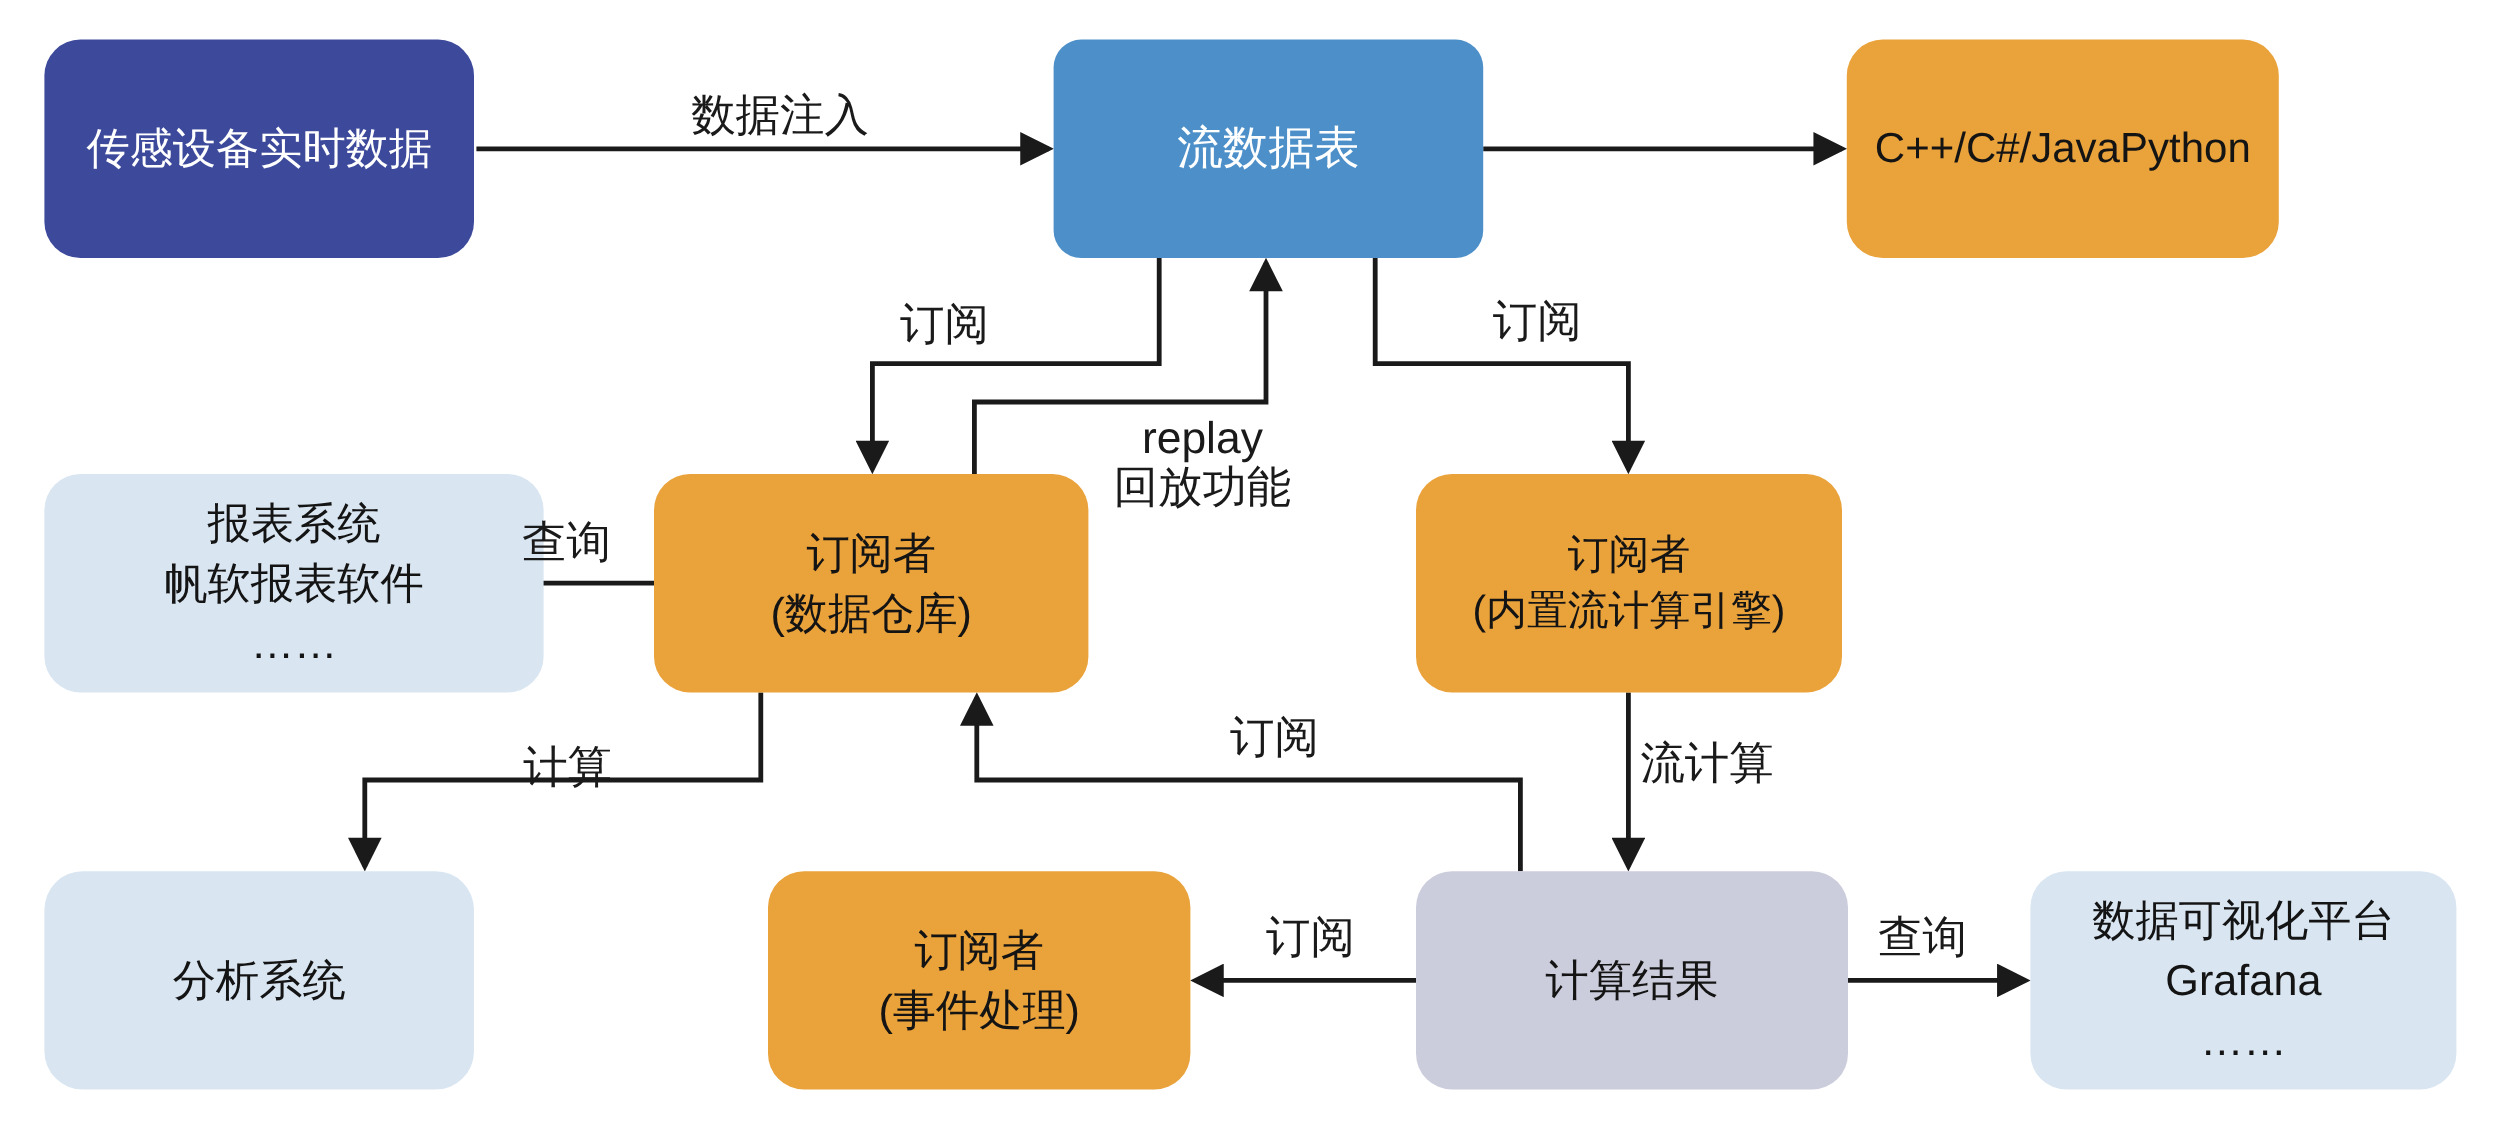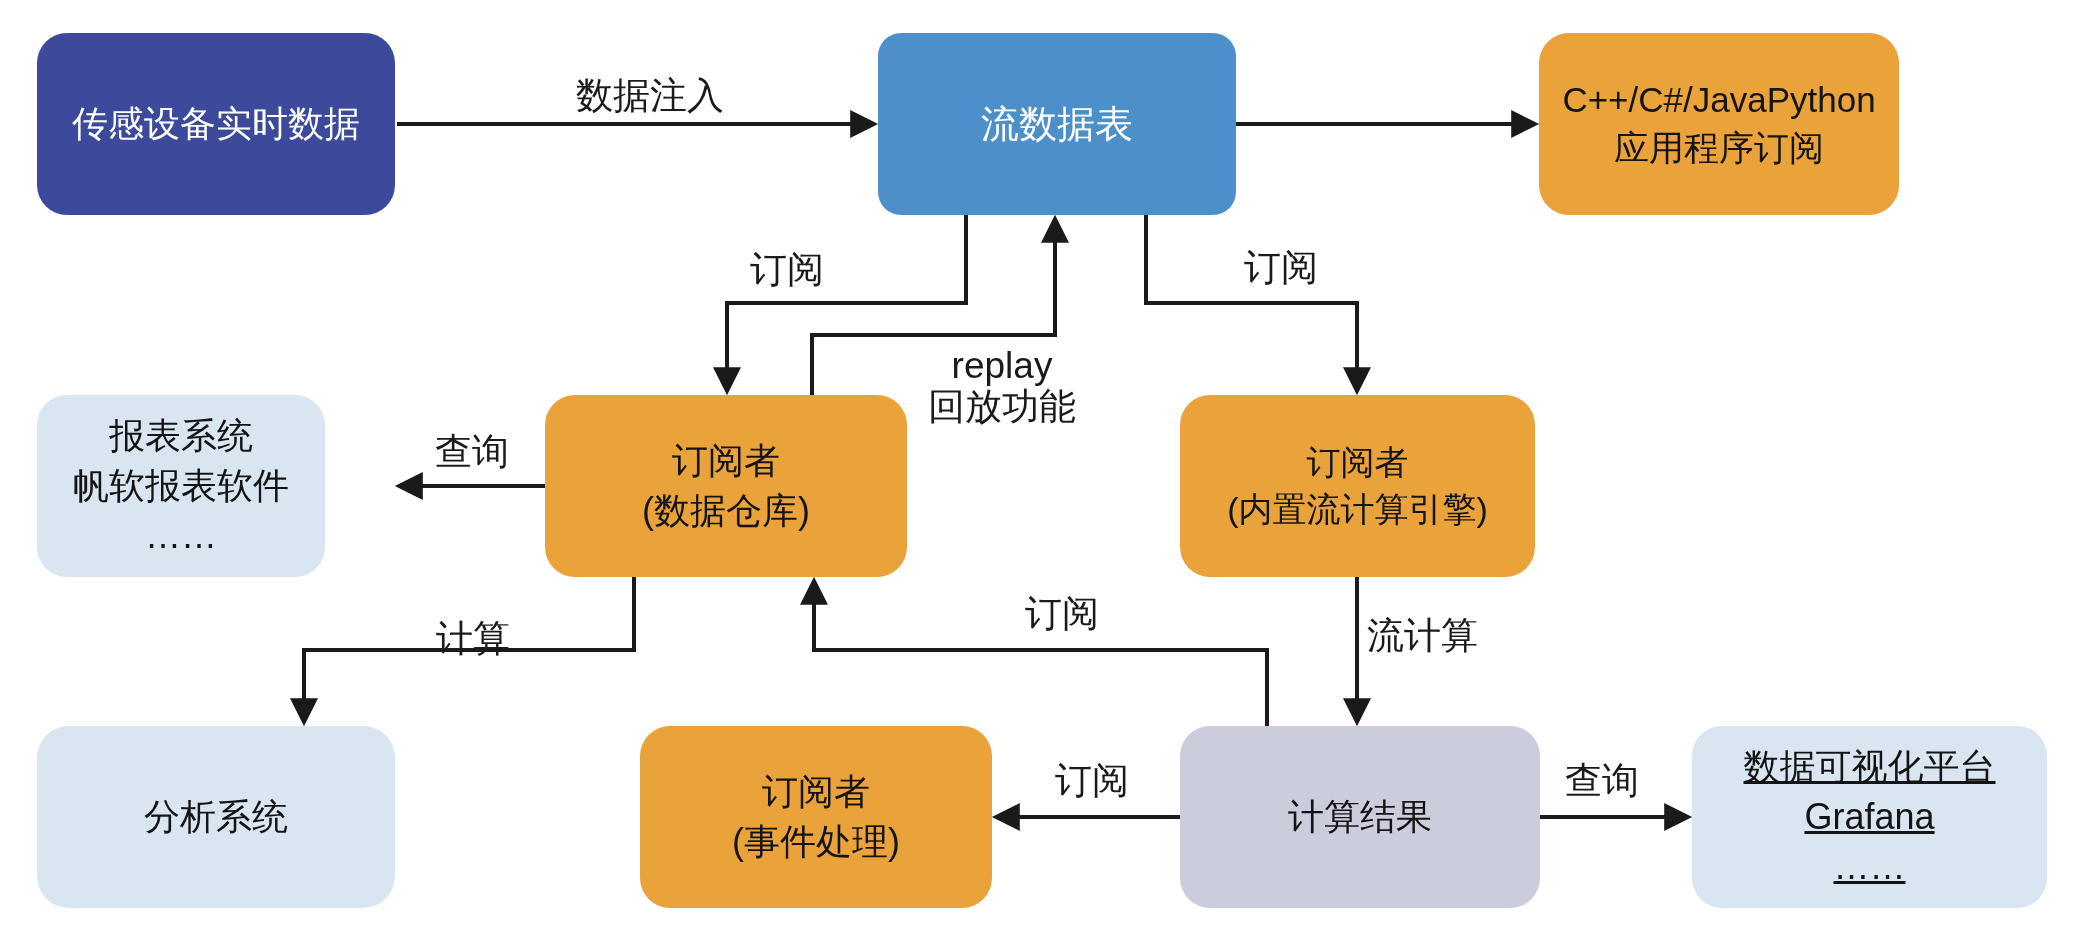--- a/index.html
+++ b/index.html
@@ -17,27 +17,27 @@
   .node .ln { display:block; }
   .c-indigo   { background:#3d4a9b; color:#ffffff; }
   .c-blue     { background:#4d90c9; color:#ffffff;border-radius:23px; }
   .c-orange   { background:#eaa23b; color:#141414; }
   .c-ltblue   { background:#d9e6f2; color:#141414; }
   .c-lavender { background:#cccddc; color:#141414; }
 
   .n1  { left:37px;   top:33px;  width:358px; height:182px; font-size:36px; }
   .n2  { left:878px;  top:33px;  width:358px; height:182px; font-size:38px; }
   .n3  { left:1539px; top:33px;  width:360px; height:182px; font-size:35px; }
-  .n4  { left:37px;   top:395px; width:288px; height:182px; font-size:36px; }
+  .n4  { left:37px;   top:395px; width:416px; height:182px; font-size:36px; }
   .n5  { left:545px;  top:395px; width:362px; height:182px; font-size:36px; }
   .n6  { left:1180px; top:395px; width:355px; height:182px; font-size:34px; }
   .n7  { left:37px;   top:726px; width:358px; height:182px; font-size:36px;border-radius:32px; }
   .n8  { left:640px;  top:726px; width:352px; height:182px; font-size:36px; }
   .n9  { left:1180px; top:726px; width:360px; height:182px; font-size:36px; }
-  .n10 { left:1692px; top:726px; width:355px; height:182px; font-size:36px;text-decoration:underline; }
+  .n10 { left:1692px; top:726px; width:355px; height:182px; font-size:36px; }
 
   .elabel {
     position:absolute; font-size:37px; font-weight:500; color:#1a1a1a;
     white-space:nowrap; transform:translate(-50%,-50%); text-align:center;
     line-height:1.12;
   }
   .elabel.left-anchor { transform:translate(0,-50%); }
 </style>
 </head>
 <body>
@@ -66,21 +66,20 @@
   <div class="node n1 c-indigo">
     <span class="ln">传感设备实时数据</span>
   </div>
 
   <div class="node n2 c-blue">
     <span class="ln">流数据表</span>
   </div>
 
   <div class="node n3 c-orange">
     <span class="ln">C++/C#/JavaPython</span>
-    <span class="ln">应用程序订阅</span>
   </div>
 
   <div class="node n4 c-ltblue">
     <span class="ln">报表系统</span>
     <span class="ln">帆软报表软件</span>
     <span class="ln">……</span>
   </div>
 
   <div class="node n5 c-orange">
     <span class="ln">订阅者</span>

